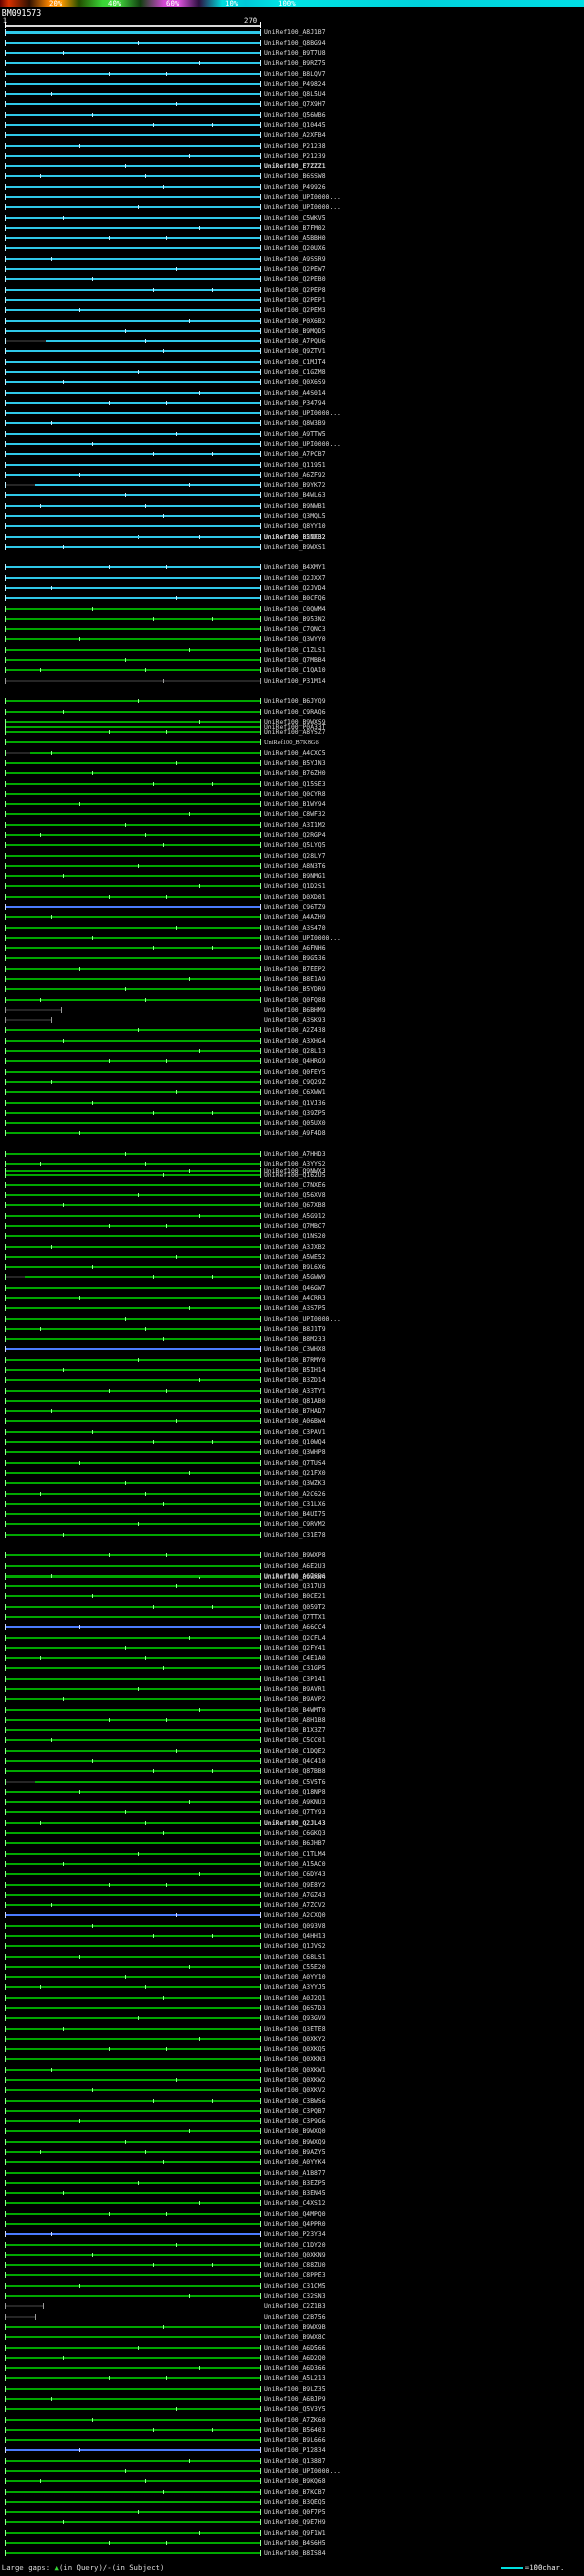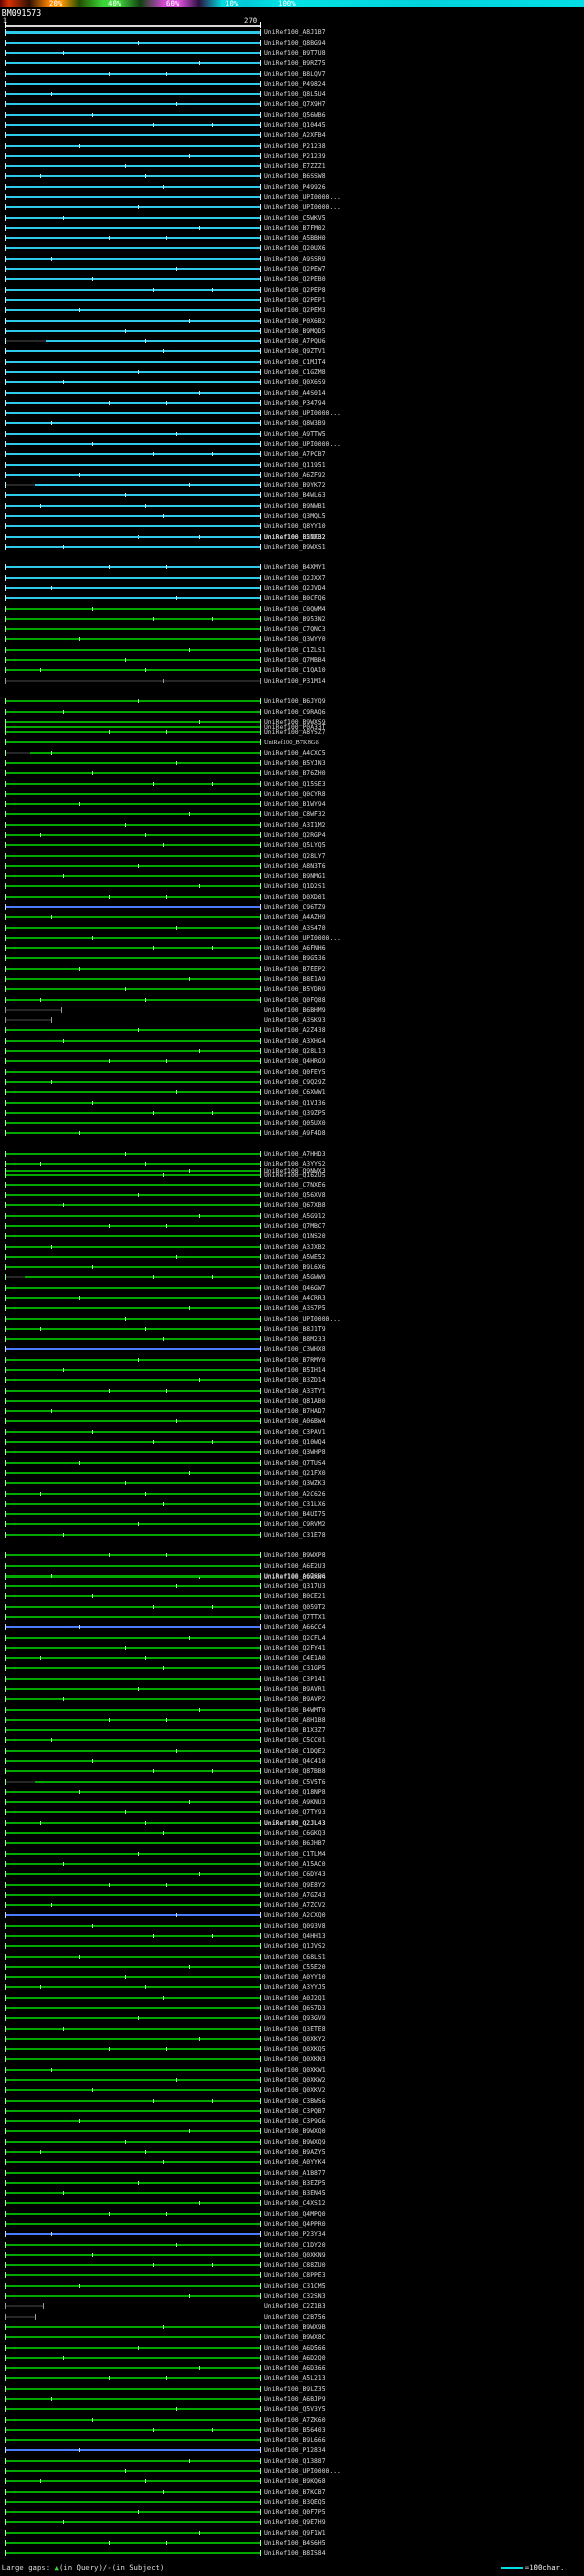--- a/index.html
+++ b/index.html
@@ -133,21 +133,21 @@
         <div class="tick" style="left: 79px; background: rgb(191, 238, 255);"></div>
         <div class="hitlabel">UniRef100_P21238</div>
       </div>
       <div class="row" style="top: 151px;">
         <div class="bar" style="left: 4.6px; width: 256px; background: rgb(47, 200, 232);"></div>
         <div class="cap" style="left: 4.6px; background: rgb(191, 238, 255);"></div>
         <div class="cap" style="left: 260px; background: rgb(191, 238, 255);"></div>
         <div class="tick" style="left: 189px; background: rgb(191, 238, 255);"></div>
         <div class="hitlabel">UniRef100_P21239</div>
       </div>
-      <div class="row" style="top: 161px;">
+      <div class="row" style="top: 161px; font-weight: bold;">
         <div class="bar" style="left: 4.6px; width: 256px; background: rgb(47, 200, 232);"></div>
         <div class="cap" style="left: 4.6px; background: rgb(191, 238, 255);"></div>
         <div class="cap" style="left: 260px; background: rgb(191, 238, 255);"></div>
         <div class="tick" style="left: 125px; background: rgb(191, 238, 255);"></div>
         <div class="hitlabel">UniRef100_E7ZZZ1</div>
       </div>
       <div class="row" style="top: 171px;">
         <div class="bar" style="left: 4.6px; width: 256px; background: rgb(47, 200, 232);"></div>
         <div class="cap" style="left: 4.6px; background: rgb(191, 238, 255);"></div>
         <div class="cap" style="left: 260px; background: rgb(191, 238, 255);"></div>

